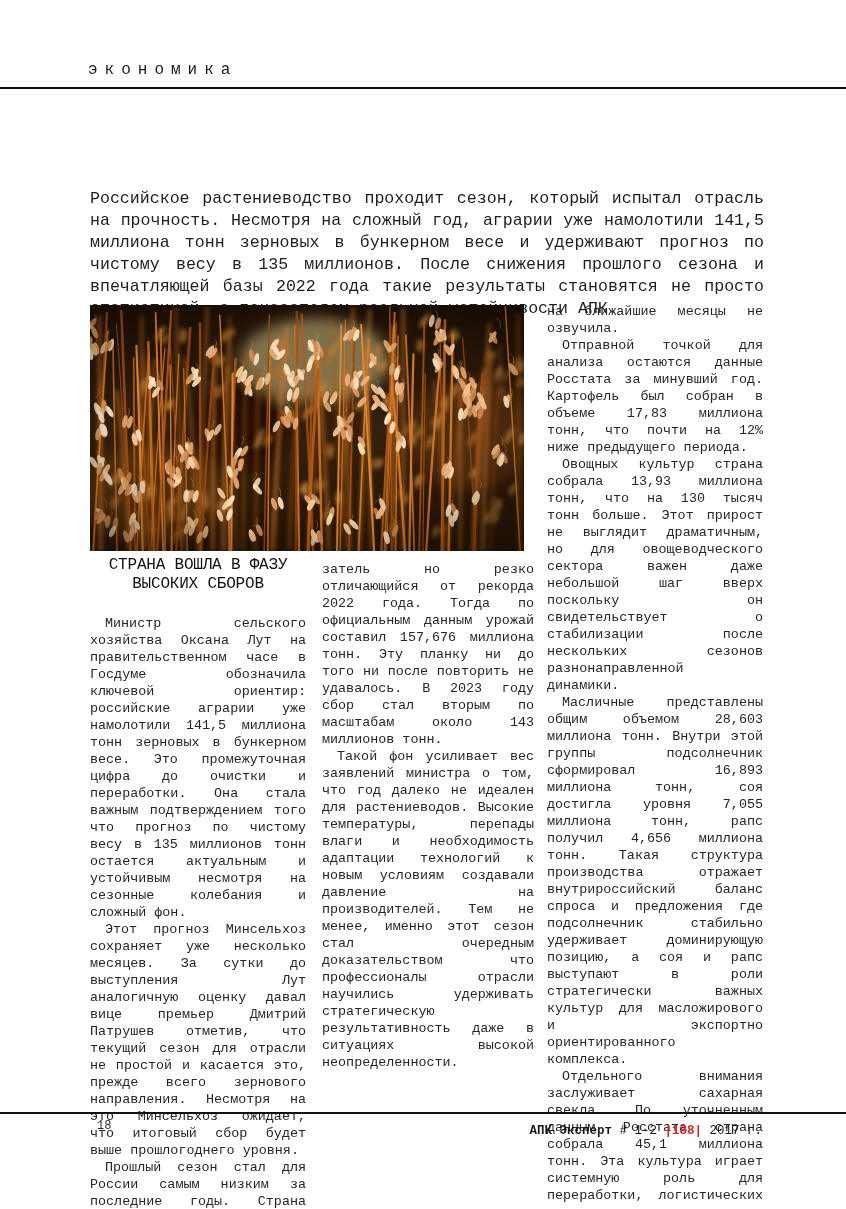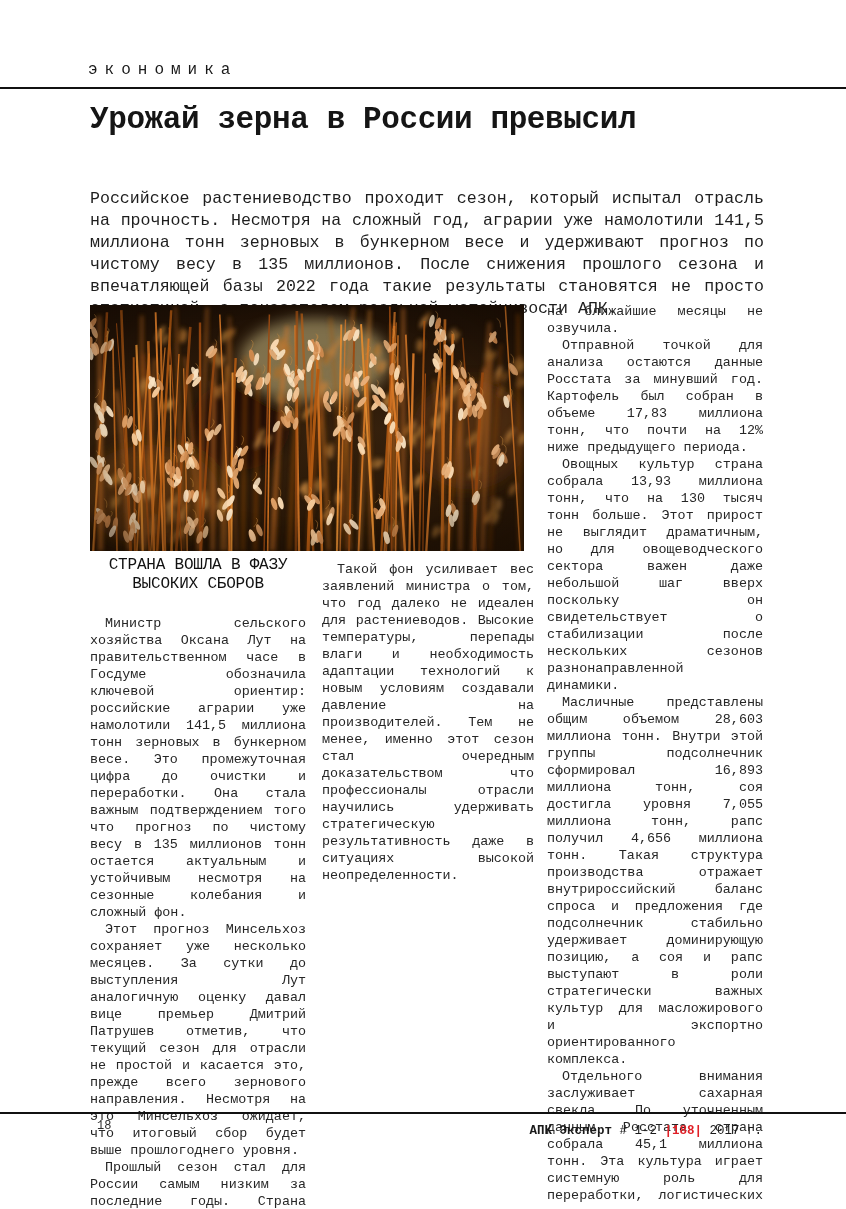--- a/index.html
+++ b/index.html
@@ -67,21 +67,20 @@
 </style>
 </head>
 <body>
 
 <div id="page">
 
   <div class="kicker">экономика</div>
   <div class="rule-top"></div>
 
   <div class="title">
-    <div>Урожай зерна в России превысил</div>
   </div>
 
   <div class="lead">Российское растениеводство проходит сезон, который испытал отрасль на прочность. Несмотря на сложный год, аграрии уже намолотили 141,5 миллиона тонн зерновых в бункерном весе и удерживают прогноз по чистому весу в 135 миллионов. После снижения прошлого сезона и впечатляющей базы 2022 года такие результаты становятся не просто статистикой, а показателем реальной устойчивости АПК.</div>
 
   <div class="photo">
     <svg id="oat-svg" width="434" height="246" viewBox="0 0 434 246" xmlns="http://www.w3.org/2000/svg">
         <defs>
           <linearGradient id="bg" x1="0" y1="0" x2="0" y2="1">
             <stop offset="0" stop-color="#1c0f05"></stop>
             <stop offset="0.5" stop-color="#35200c"></stop>
@@ -776,20 +775,21 @@
   </div>
 
   <div class="col" id="col1">
     <h2 class="sec-head">СТРАНА ВОШЛА В ФАЗУ ВЫСОКИХ СБОРОВ</h2>
     <p class="para indent">Министр сельского хозяйства Оксана Лут на правительственном часе в Госдуме обозначила ключевой ориентир: российские аграрии уже намолотили 141,5 миллиона тонн зерновых в бункерном весе. Это промежуточная цифра до очистки и переработки. Она стала важным подтверждением того что прогноз по чистому весу в 135 миллионов тонн остается актуальным и устойчивым несмотря на сезонные колебания и сложный фон.</p>
     <p class="para indent">Этот прогноз Минсельхоз сохраняет уже несколько месяцев. За сутки до выступления Лут аналогичную оценку давал вице премьер Дмитрий Патрушев отметив, что текущий сезон для отрасли не простой и касается это, прежде всего зернового направления. Несмотря на это Минсельхоз ожидает, что итоговый сбор будет выше прошлогоднего уровня.</p>
     <p class="para indent">Прошлый сезон стал для России самым низким за последние годы. Страна получила почти 130 миллионов тонн в чистом весе, что само по себе значительный пока-</p>
   </div>
 
   <div class="col" id="col2">
+    <p class="para">затель но резко отличающийся от рекорда 2022 года. Тогда по официальным данным урожай составил 157,676 миллиона тонн. Эту планку ни до того ни после повторить не удавалось. В 2023 году сбор стал вторым по масштабам около 143 миллионов тонн.</p>
     <p class="para indent">Такой фон усиливает вес заявлений министра о том, что год далеко не идеален для растениеводов. Высокие температуры, перепады влаги и необходимость адаптации технологий к новым условиям создавали давление на производителей. Тем не менее, именно этот сезон стал очередным доказательством что профессионалы отрасли научились удерживать стратегическую результативность даже в ситуациях высокой неопределенности.</p>
   </div>
 
   <div class="col" id="col3">
     <p class="para">на ближайшие месяцы не озвучила.</p>
     <p class="para indent">Отправной точкой для анализа остаются данные Росстата за минувший год. Картофель был собран в объеме 17,83 миллиона тонн, что почти на 12% ниже предыдущего периода.</p>
     <p class="para indent">Овощных культур страна собрала 13,93 миллиона тонн, что на 130 тысяч тонн больше. Этот прирост не выглядит драматичным, но для овощеводческого сектора важен даже небольшой шаг вверх поскольку он свидетельствует о стабилизации после нескольких сезонов разнонаправленной динамики.</p>
     <p class="para indent">Масличные представлены общим объемом 28,603 миллиона тонн. Внутри этой группы подсолнечник сформировал 16,893 миллиона тонн, соя достигла уровня 7,055 миллиона тонн, рапс получил 4,656 миллиона тонн. Такая структура производства отражает внутрироссийский баланс спроса и предложения где подсолнечник стабильно удерживает доминирующую позицию, а соя и рапс выступают в роли стратегически важных культур для масложирового и экспортно ориентированного комплекса.</p>
     <p class="para indent">Отдельного внимания заслуживает сахарная свекла. По уточненным данным Росстата страна собрала 45,1 миллиона тонн. Эта культура играет системную роль для переработки, логистических кластеров и сельских территорий которые концентрируются вокруг крупных заводов сахара. Отрасль свекло-</p>
   </div>

